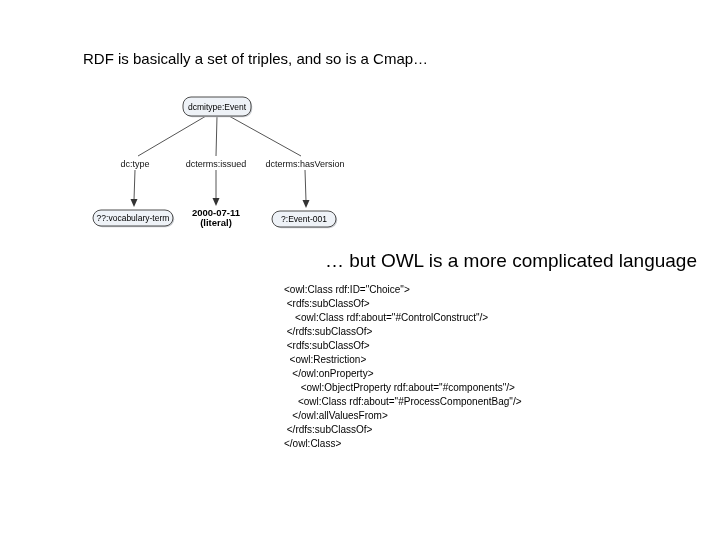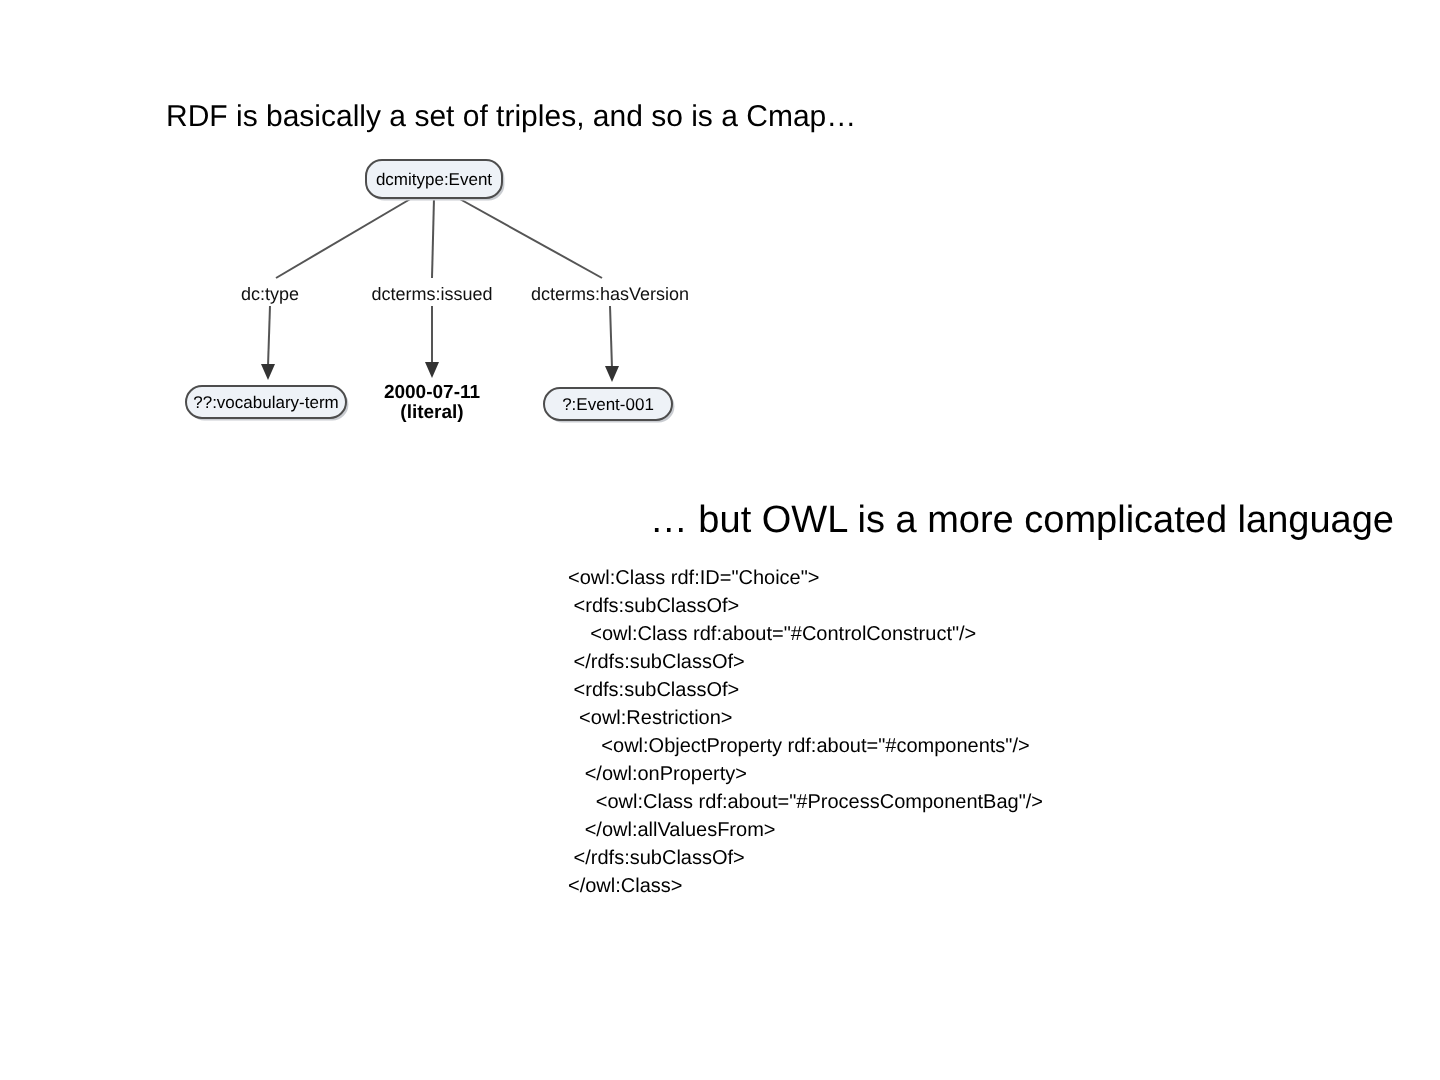--- a/index.html
+++ b/index.html
@@ -21,21 +21,21 @@
     top: 50px;
     margin: 0;
     font-size: 15px;
     font-weight: normal;
     color: #000000;
     white-space: nowrap;
   }
   .cmap {
     position: absolute;
     left: 80px;
-    top: 78px;
+    top: 95px;
     width: 280px;
     height: 140px;
   }
   .cmap svg { display: block; }
   .node-text {
     font-family: "Liberation Sans", sans-serif;
     font-size: 8.5px;
     fill: #000000;
     text-anchor: middle;
   }
@@ -133,21 +133,21 @@
 
   <p class="subtitle">… but OWL is a more complicated language</p>
 
   <div class="code">
       <div class="code-line">&lt;owl:Class rdf:ID="Choice"&gt;</div>
       <div class="code-line"> &lt;rdfs:subClassOf&gt;</div>
       <div class="code-line">    &lt;owl:Class rdf:about="#ControlConstruct"/&gt;</div>
       <div class="code-line"> &lt;/rdfs:subClassOf&gt;</div>
       <div class="code-line"> &lt;rdfs:subClassOf&gt;</div>
       <div class="code-line">  &lt;owl:Restriction&gt;</div>
+      <div class="code-line">   &lt;/owl:onProperty&gt;</div>
       <div class="code-line">      &lt;owl:ObjectProperty rdf:about="#components"/&gt;</div>
-      <div class="code-line">   &lt;/owl:onProperty&gt;</div>
       <div class="code-line">     &lt;owl:Class rdf:about="#ProcessComponentBag"/&gt;</div>
       <div class="code-line">   &lt;/owl:allValuesFrom&gt;</div>
       <div class="code-line"> &lt;/rdfs:subClassOf&gt;</div>
       <div class="code-line">&lt;/owl:Class&gt;</div>
     </div>
 
 </div>
 
 </body></html>

